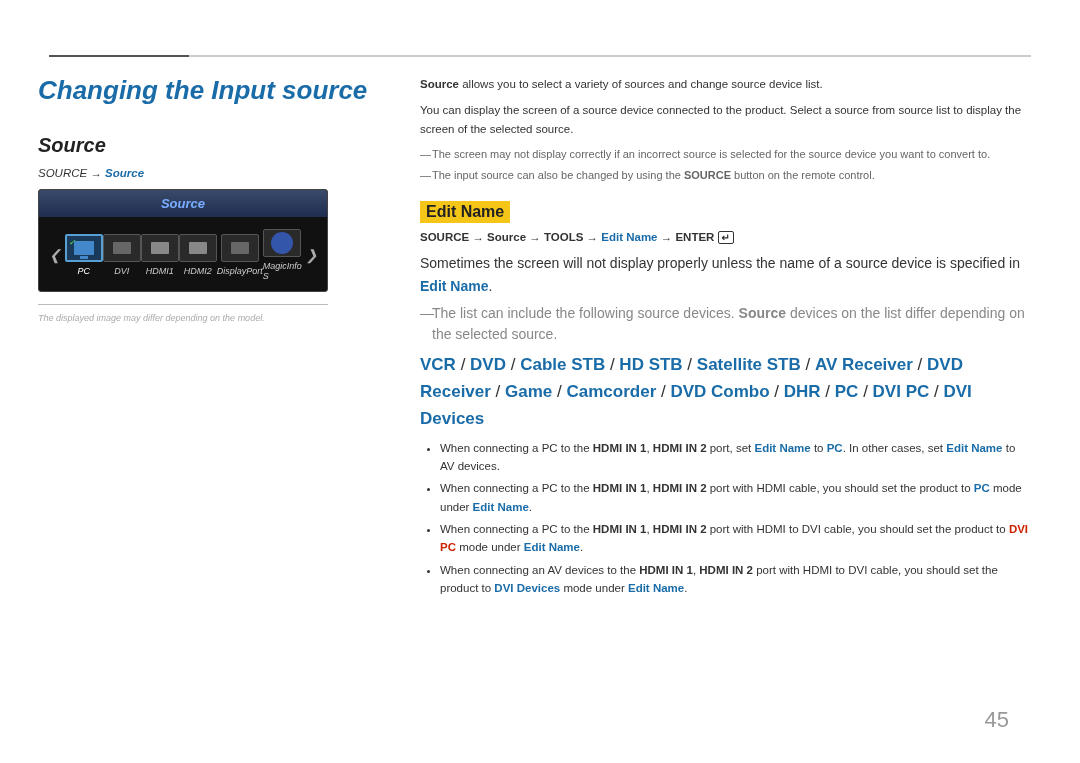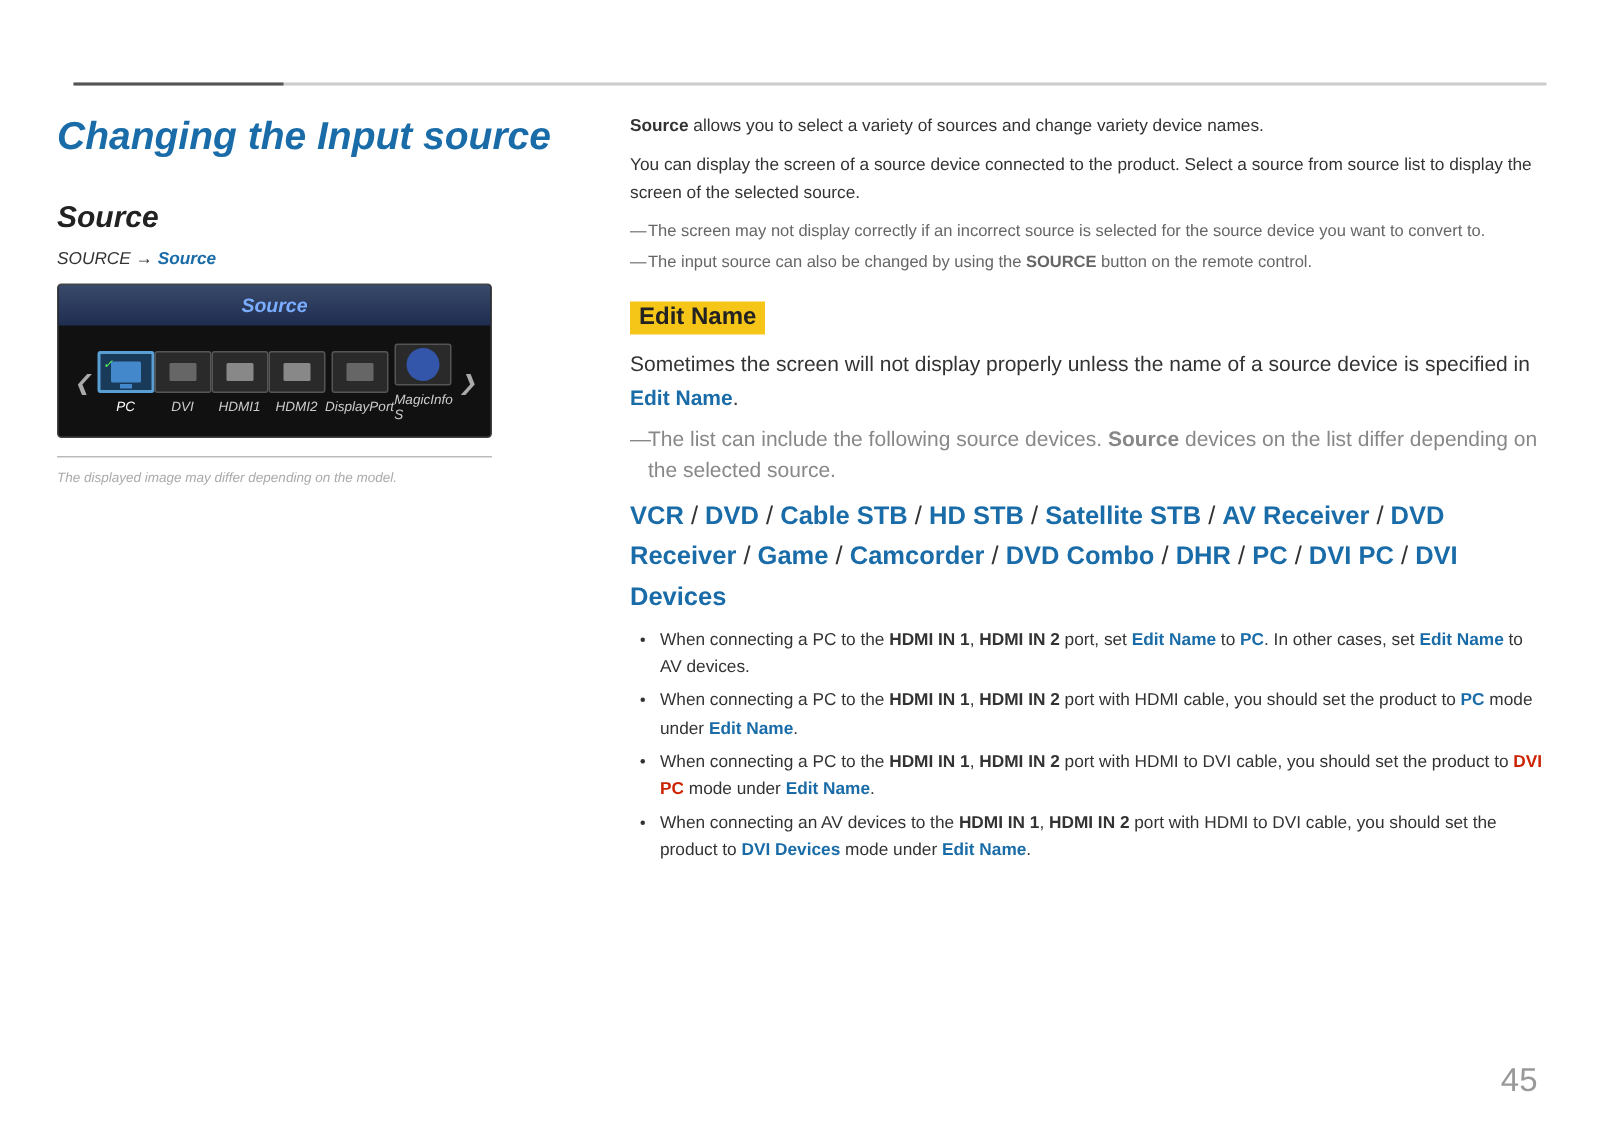--- a/index.html
+++ b/index.html
@@ -27,21 +27,21 @@
       top: 55px;
       left: 49px;
       width: 140px;
       height: 2px;
       background: #555;
     }
 
     .page-number {
       position: absolute;
       bottom: 30px;
-      right: 55px;
+      right: 71px;
       font-size: 22px;
       color: #999;
       font-weight: 300;
     }
 
     .left-column {
       position: absolute;
       top: 75px;
       left: 38px;
       width: 340px;
@@ -376,31 +376,34 @@
   </div>
 
   <div style="width:290px;height:1px;background:#bbb;margin:12px 0 6px 0;"></div>
 
   <p class="footer-note">The displayed image may differ depending on the model.</p>
 </div>
 
 <div class="right-column">
 
   <p class="intro-text">
-    <span class="bold">Source</span><span> allows you to select a variety of sources and change variety device names.</span>
+    <span class="bold">Source</span><span> allows you to select a variety of sources and change source device list.</span>
   </p>
 
   <p class="intro-text">You can display the screen of a source device connected to the product. Select a source from source list to display the screen of the selected source.</p>
 
   <p class="note-line">The screen may not display correctly if an incorrect source is selected for the source device you want to convert to.</p>
   <p class="note-line">The input source can also be changed by using the <strong>SOURCE</strong> button on the remote control.</p>
 
   
   <div class="section-heading">Edit Name</div>
 
+  <p class="edit-breadcrumb">
+    <span>SOURCE → Source → TOOLS → </span><span class="highlight">Edit Name</span><span> → ENTER</span> <span class="enter-icon">↵</span>
+  </p>
 
   <p class="body-text">
     Sometimes the screen will not display properly unless the name of a source device is specified in <span class="highlight">Edit Name</span>.
   </p>
 
 
   <p class="note-italic">
     The list can include the following source devices. <strong>Source</strong> devices on the list differ depending on the selected source.
   </p>
 

